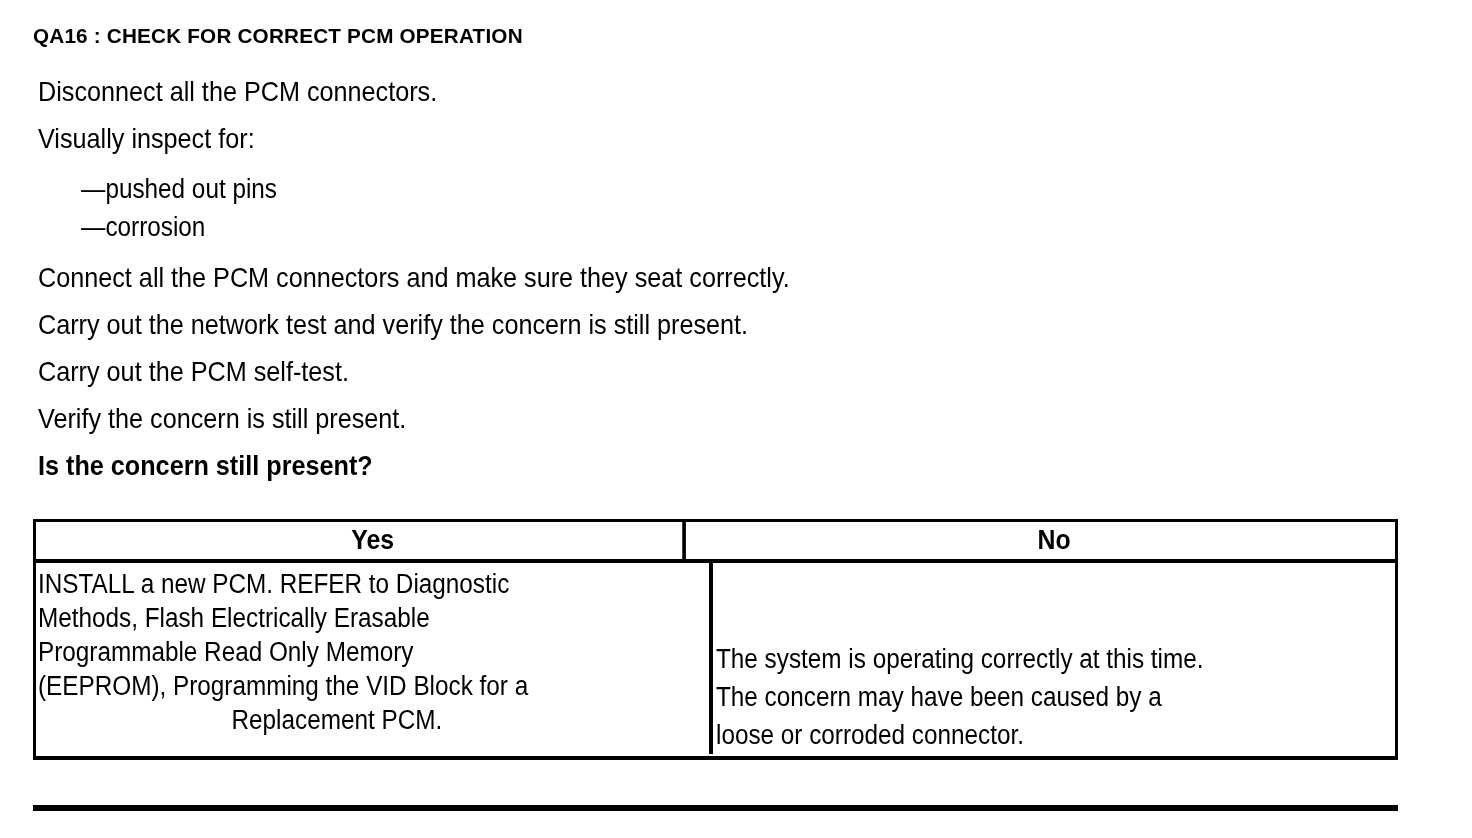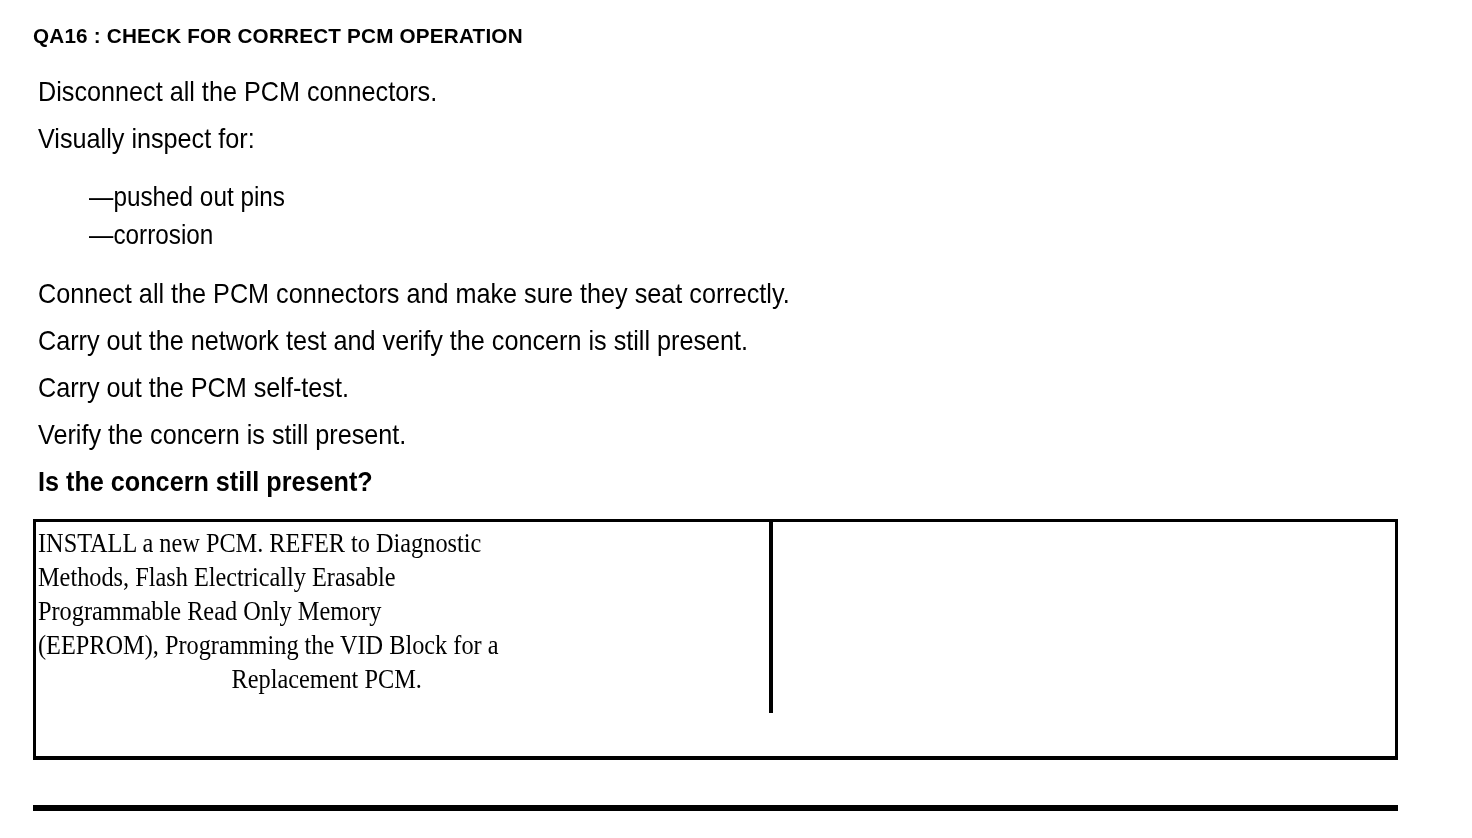--- a/index.html
+++ b/index.html
@@ -41,21 +41,21 @@
     font-size: 28px;
     line-height: 47px;
     white-space: nowrap;
     transform: scaleX(0.90);
     transform-origin: left center;
   }
   .step.bold {
     font-weight: bold;
   }
   .sub-list {
-    margin: 16px;
+    margin: 8px;
   }
   .sub-item {
     font-size: 27px;
     line-height: 38px;
     white-space: nowrap;
     padding-left: 39px;
     transform: scaleX(0.90);
     transform-origin: left center;
   }
 
@@ -93,23 +93,22 @@
   #table-body-row {
     position: relative;
     height: 191px;
     display: flex;
   }
   .td-cell {
     box-sizing: border-box;
     position: relative;
   }
   .td-yes {
-    width: 737px;
+    width: 677px;
     border-right: 4px solid #000;
-    font-family: Liberation Serif, serif;
   }
   .td-no {
     flex: 1;
   }
   .cell-lines {
     position: absolute;
     left: 2px;
     top: 4px;
     width: 700px;
   }
@@ -171,30 +170,41 @@
   <div class="step">Carry out the PCM self-test.</div>
 
   <div class="step">Verify the concern is still present.</div>
 
   <div class="step bold">Is the concern still present?</div>
 
 </div>
 
 <div id="decision-table">
 
+  <div id="table-header-row">
+    <div class="th-cell th-yes">Yes</div>
+    <div class="th-cell th-no">No</div>
+  </div>
 
   <div id="table-body-row">
 
     <div class="td-cell td-yes">
       <div class="cell-lines">
         <div class="cell-line">INSTALL a new PCM. REFER to Diagnostic</div>
         <div class="cell-line">Methods, Flash Electrically Erasable</div>
         <div class="cell-line">Programmable Read Only Memory</div>
         <div class="cell-line">(EEPROM), Programming the VID Block for a</div>
         <div class="cell-line centered">Replacement PCM.</div>
       </div>
     </div>
 
+    <div class="td-cell td-no">
+      <div class="no-lines">
+        <div class="no-line">The system is operating correctly at this time.</div>
+        <div class="no-line">The concern may have been caused by a</div>
+        <div class="no-line">loose or corroded connector.</div>
+      </div>
+    </div>
 
   </div>
 </div>
 
 <div id="bottom-rule"></div>
 
 </body></html>

